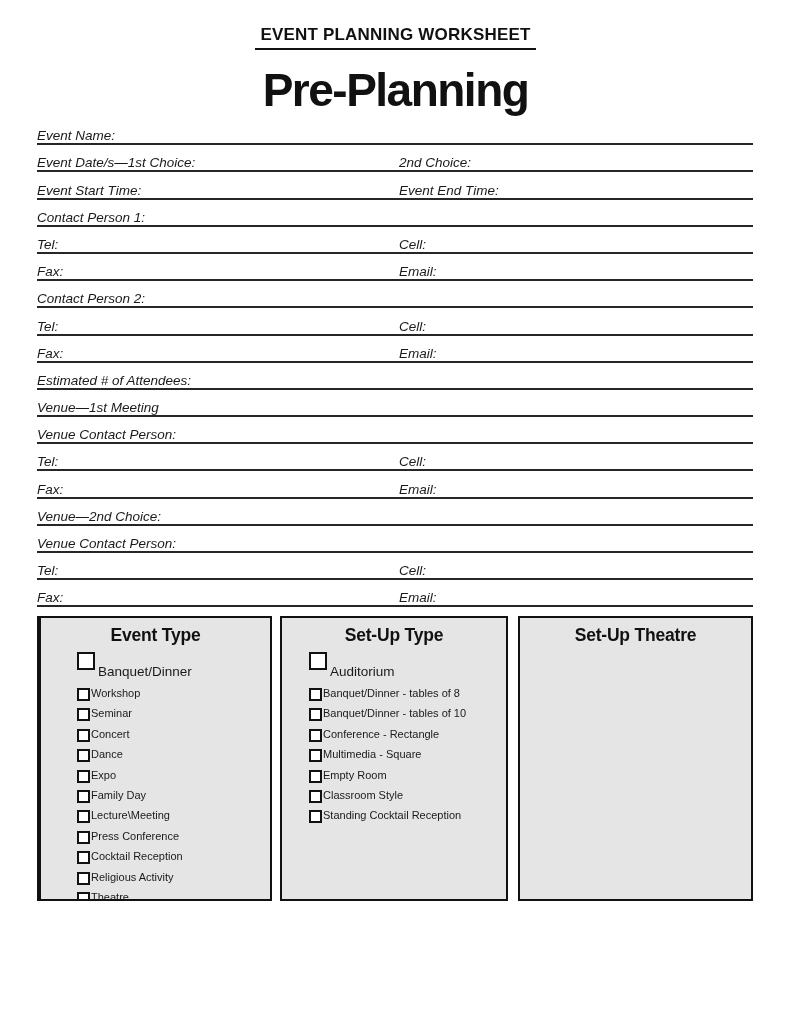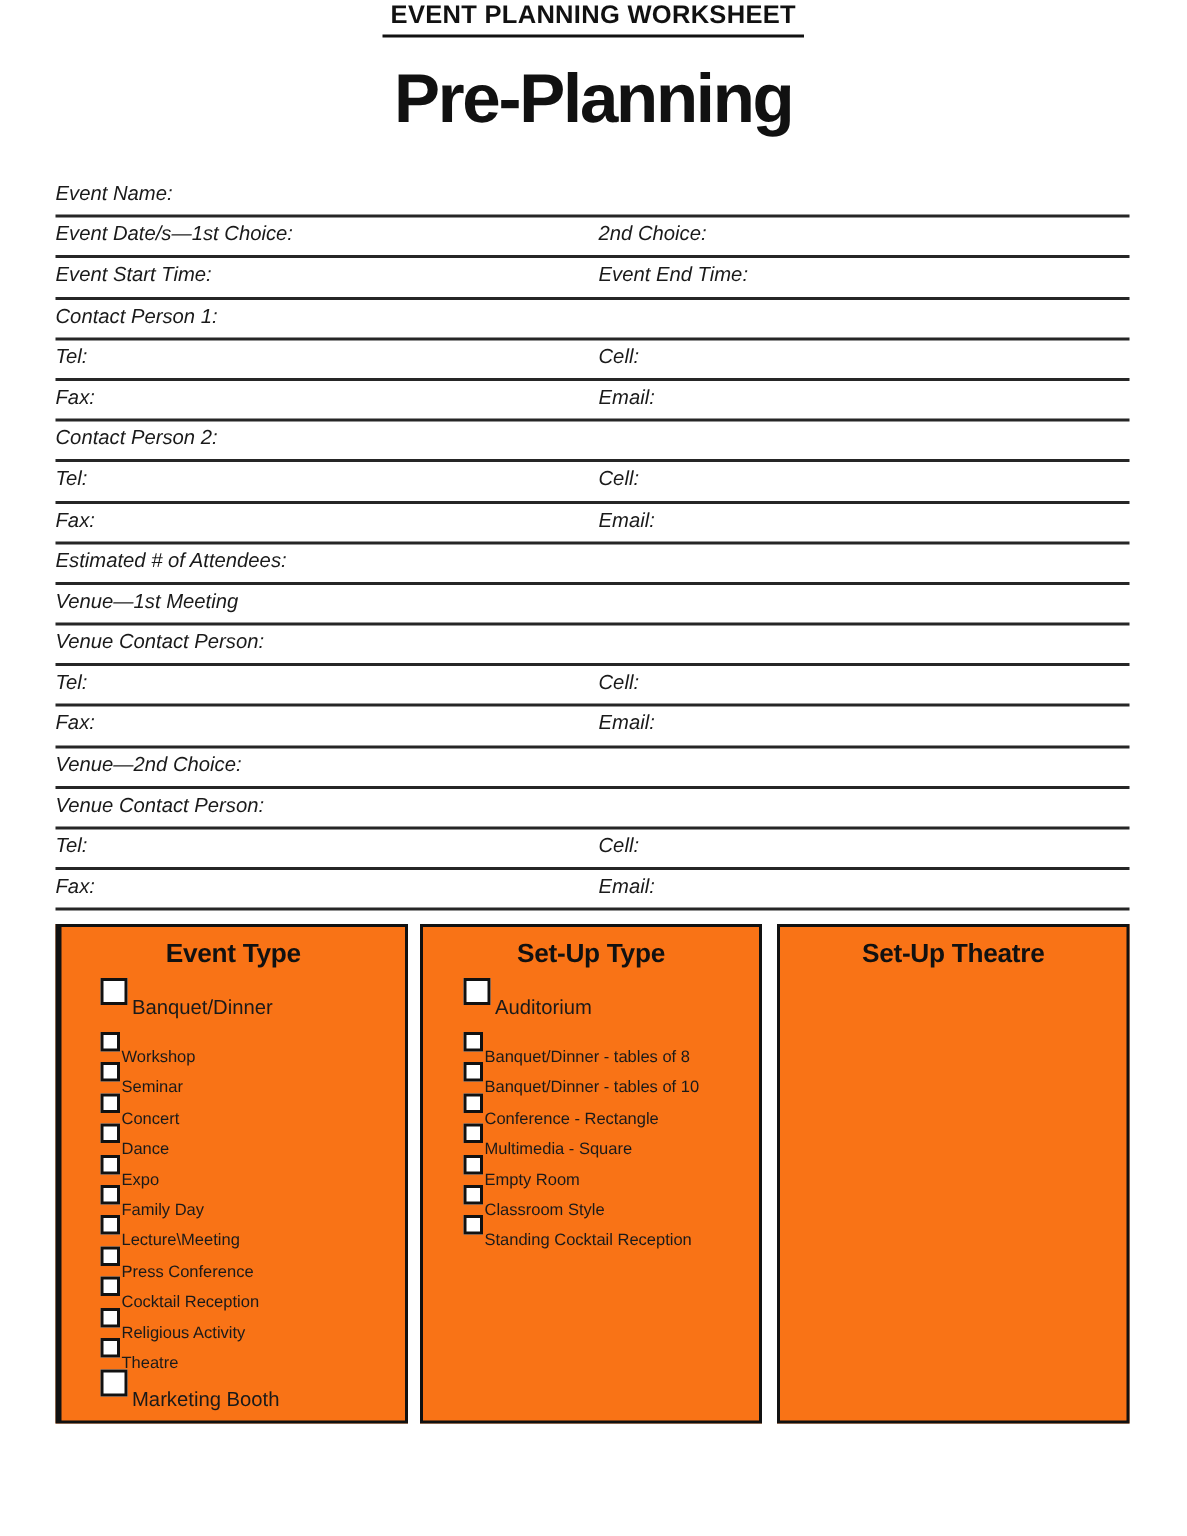--- a/index.html
+++ b/index.html
@@ -6,21 +6,21 @@
   body {
     width:791px; height:1024px;
     background:#ffffff;
     font-family:"Liberation Sans", sans-serif;
     color:#111;
     position:relative;
     overflow:hidden;
   }
 
   
-  .kicker-wrap { text-align:center; }
+  .kicker-wrap { text-align:center; padding-top:25px; }
   .kicker {
     display:inline-block;
     font-weight:bold;
     font-size:17px;
     letter-spacing:.2px;
     border-bottom:2px solid #111;
     padding:0 5px 3px 5px;
   }
   .main-title {
     text-align:center;
@@ -36,67 +36,67 @@
     position:absolute; left:37px; top:118px; width:716px;
   }
   .form-row {
     position:relative;
     height:27.2px;
     border-bottom:2px solid #262626;
     display:flex;
     align-items:center;
     box-sizing:border-box;
   }
-  .field { display:flex; align-items:flex-start; height:100%; }
+  .field { display:flex; align-items:flex-end; height:100%; }
   .field.first { width:362px; flex:0 0 362px; }
   .field.rest  { flex:1; }
   .field-label {
     font-style:italic;
     font-size:13.5px;
     color:#1a1a1a;
     white-space:nowrap;
     padding-top:3px;
   }
   .write-area { flex:1; height:100%; }
 
   
   .panels {
     position:absolute; left:37px; top:616px; width:716px;
     display:flex;
   }
   .panel {
     border:2px solid #111;
     box-sizing:border-box;
-    height:333px;
+    height:285px;
     overflow:hidden;
-    background:#f97316;
+    background:#e5e5e5;
   }
   .panel1 { width:235px; border-left-width:4px; margin-right:8px; }
   .panel2 { width:228px; margin-right:10px; }
   .panel3 { width:235px; }
   .panel-title {
     text-align:center;
     font-weight:bold;
     font-size:17.5px;
     margin:7px 0 0 0;
     letter-spacing:-.2px;
   }
   .checklist { margin-top:4px; }
-  .panel1 .checklist { padding-left:26px; }
+  .panel1 .checklist { padding-left:36px; }
   .panel2 .checklist { padding-left:27px;text-decoration:underline; }
 
   .check-item { position:relative; height:20.4px; }
   .check-item .cb {
     position:absolute; left:0; top:1px;
     width:9px; height:9px;
     border:2px solid #111;
     background:#fff;
   }
   .check-item .cb-label {
-    position:absolute; left:14px; top:12px;
+    position:absolute; left:14px; top:0;
     font-size:11px;
     white-space:nowrap;
     color:#1a1a1a;
   }
   .check-item.large { height:37px; }
   .check-item.large .cb { width:14px; height:14px; top:2px; }
   .check-item.large .cb-label { left:21px; top:14px; font-size:13.5px; }
 </style>
 </head>
 <body>

